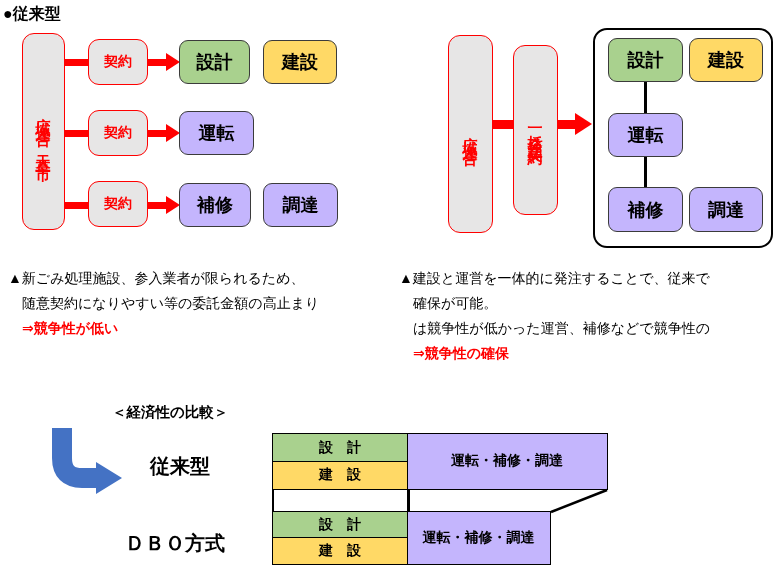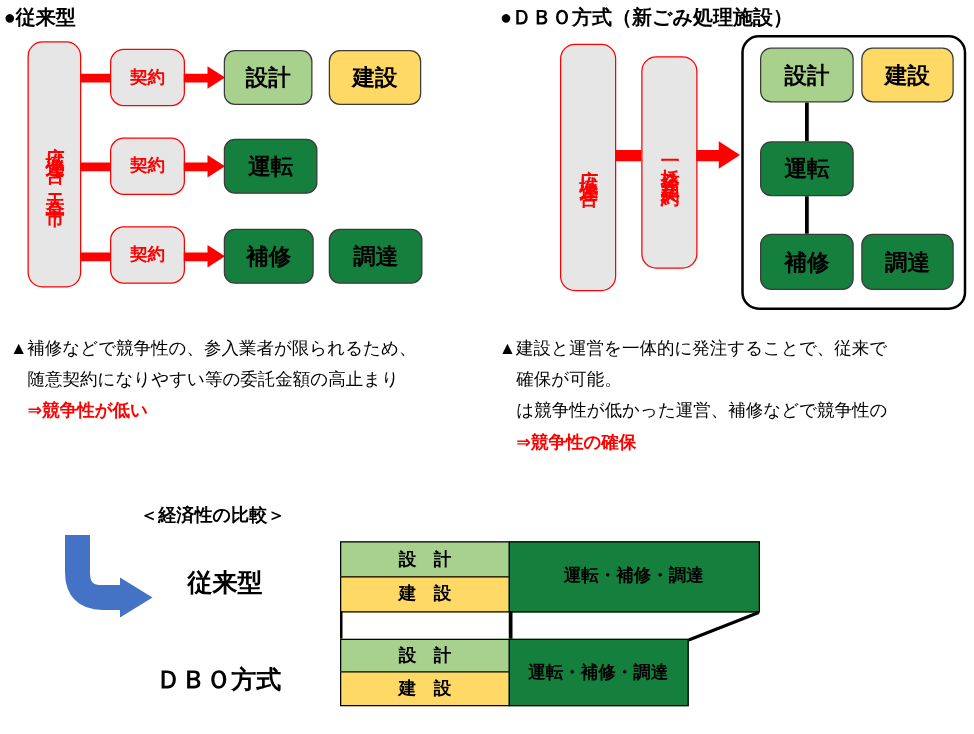--- a/index.html
+++ b/index.html
@@ -17,21 +17,21 @@
   .vtext{writing-mode:vertical-rl;text-orientation:upright;font-size:15px;letter-spacing:5px;line-height:1;}
   .vtext.tight{letter-spacing:3px;}
   .keiyaku{border-radius:11px;font-size:14px;}
   
   .tbox{
     position:absolute;border:1.8px solid #3b3b3b;border-radius:9px;box-sizing:border-box;
     display:flex;align-items:center;justify-content:center;font-weight:bold;font-size:18px;color:#000;
   }
   .green{background:#A9D18E;}
   .yellow{background:#FFD966;align-items:center;}
-  .peach{background:#15803d;}
+  .peach{background:#c4b5fd;}
   .stub{position:absolute;background:#FF0000;}
   .ah{position:absolute;width:0;height:0;}
   .blackbox{position:absolute;border:2.5px solid #000;border-radius:14px;background:#fff;box-sizing:border-box;}
   .connector{position:absolute;background:#000;width:3px;}
   .note{position:absolute;font-size:14px;line-height:25px;color:#000;white-space:nowrap;}
   .note .ind{padding-left:14px;}
   .note .red{color:#FF0000;font-weight:bold;}
   .cmp-title{position:absolute;font-weight:bold;font-size:14.5px;color:#000;white-space:nowrap;}
   .cmp-label{position:absolute;font-weight:bold;font-size:20px;color:#000;text-align:center;white-space:nowrap;}
   .bar{
@@ -83,26 +83,25 @@
   <div class="stub" style="left:147px;top:202px;width:21px;height:7px;"></div>
   <div class="ah" style="left:166px;top:196px;border-top:9px solid transparent;border-bottom:9px solid transparent;border-left:14px solid #FF0000;"></div>
   <div class="tbox peach" style="left:179px;top:183px;width:72px;height:44px;">
     <span>補修</span>
   </div>
   <div class="tbox peach" style="left:263px;top:183px;width:75px;height:44px;">
     <span>調達</span>
   </div>
 
   <div class="note" style="left:8px;top:266px;">
-    <div>▲補修などで競争性の、参入業者が限られるため、</div>
+    <div>▲新ごみ処理施設、参入業者が限られるため、</div>
     <div class="ind">随意契約になりやすい等の委託金額の高止まり</div>
     <div class="ind red">⇒競争性が低い</div>
   </div>
 
-  <div class="heading" style="left:400px;top:4px;">●ＤＢＯ方式（新ごみ処理施設）</div>
 
   <div class="rbox" style="left:448px;top:35px;width:45px;height:198px;">
     <span class="vtext">広域連合</span>
   </div>
 
   <div class="stub" style="left:492px;top:120px;width:21px;height:9px;"></div>
 
   <div class="rbox" style="left:513px;top:45px;width:45px;height:170px;">
     <span class="vtext tight">一括発注・契約</span>
   </div>

